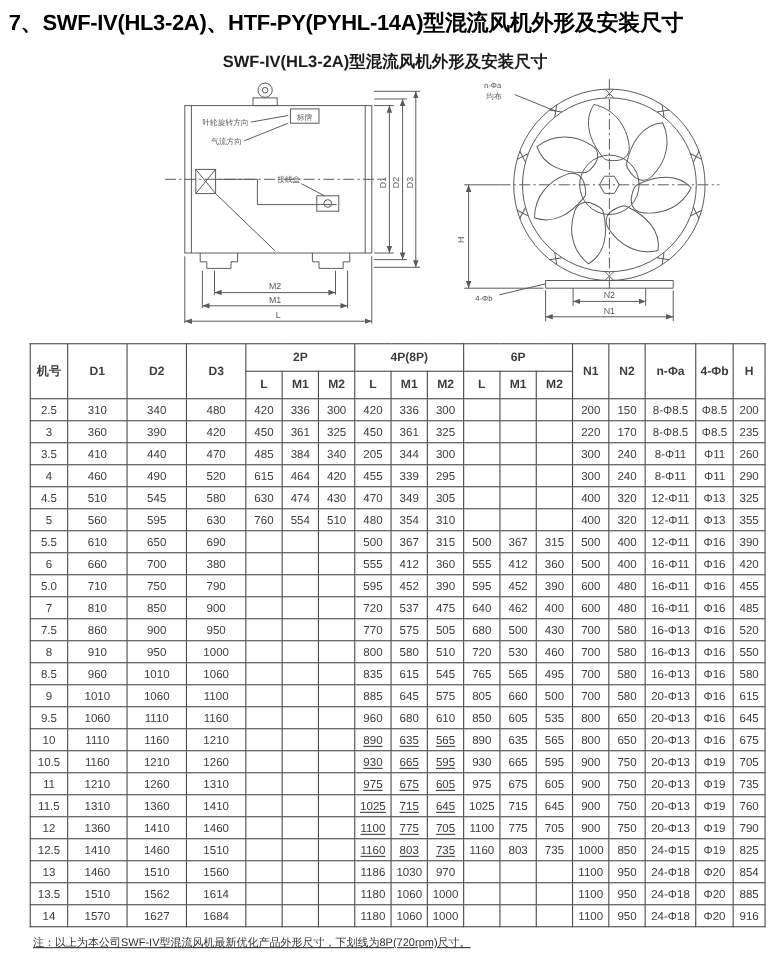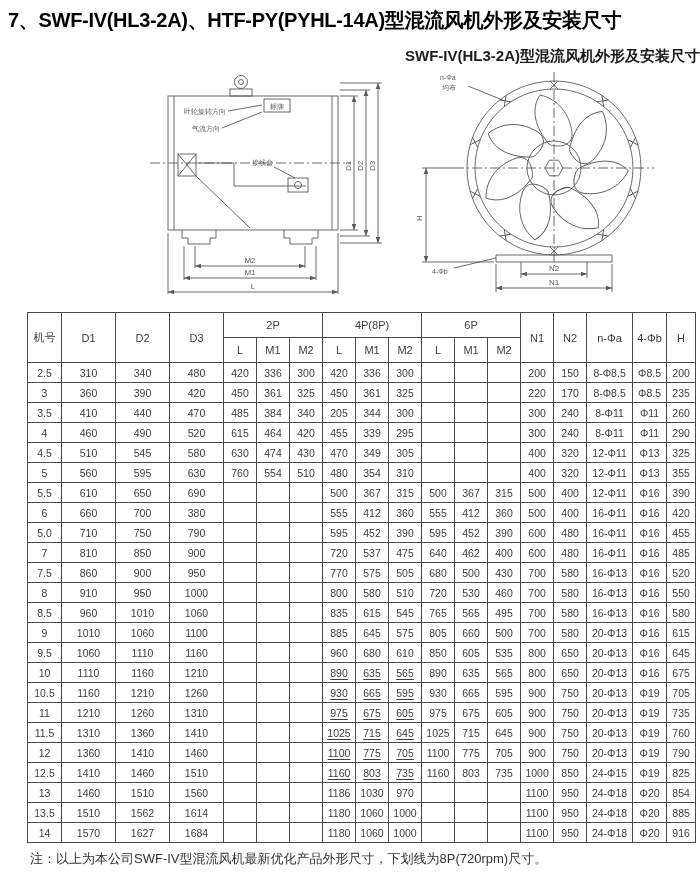--- a/index.html
+++ b/index.html
@@ -7,40 +7,40 @@
     width:700px;height:885px;background:#ffffff;
     font-family:"Liberation Sans","DejaVu Sans",sans-serif;
     color:#2f2f2f;overflow:hidden;
   }
   .page{position:relative;width:700px;height:885px;}
   h1.title{
     font-size:20px;font-weight:700;margin:7px 4px 0 8px;
     letter-spacing:-0.3px;white-space:nowrap;color:#000000;
   }
   h2.subtitle{
-    font-size:15px;font-weight:700;text-align:right;
+    font-size:15px;font-weight:700;text-align:center;
     margin:13px 0 2px 0;color:#1c1c1c;
   }
   .drawings{
     display:flex;align-items:flex-start;
     padding-left:138px;height:242px;margin-top:2px;
   }
   svg text{fill:#5a5a5a;font-family:"Liberation Sans","DejaVu Sans",sans-serif;}
   table.dims{
     border-collapse:collapse;table-layout:fixed;
     width:668px;margin:2px 0 0 27px;
     font-size:10.5px;color:#3d3d3d;
   }
   table.dims th,table.dims td{
     border:1px solid #4a4a4a;text-align:center;vertical-align:middle;
     padding:0;height:19px;overflow:hidden;white-space:nowrap;
   }
-  table.dims thead th{font-weight:400;font-size:11px;height:24px;}
+  table.dims thead th{font-weight:700;font-size:11px;height:24px;}
   .u8p{text-decoration:underline;text-underline-offset:2px;}
-  p.note{font-size:13px;margin:7px 0 0 30px;color:#333;}
+  p.note{font-size:10px;margin:7px 0 0 30px;color:#333;text-decoration:underline;}
 </style>
 </head>
 <body>
 
 <div class="page">
 
   <h1 class="title">7、SWF-IV(HL3-2A)、HTF-PY(PYHL-14A)型混流风机外形及安装尺寸</h1>
   <h2 class="subtitle">SWF-IV(HL3-2A)型混流风机外形及安装尺寸</h2>
 
   <div class="drawings">

